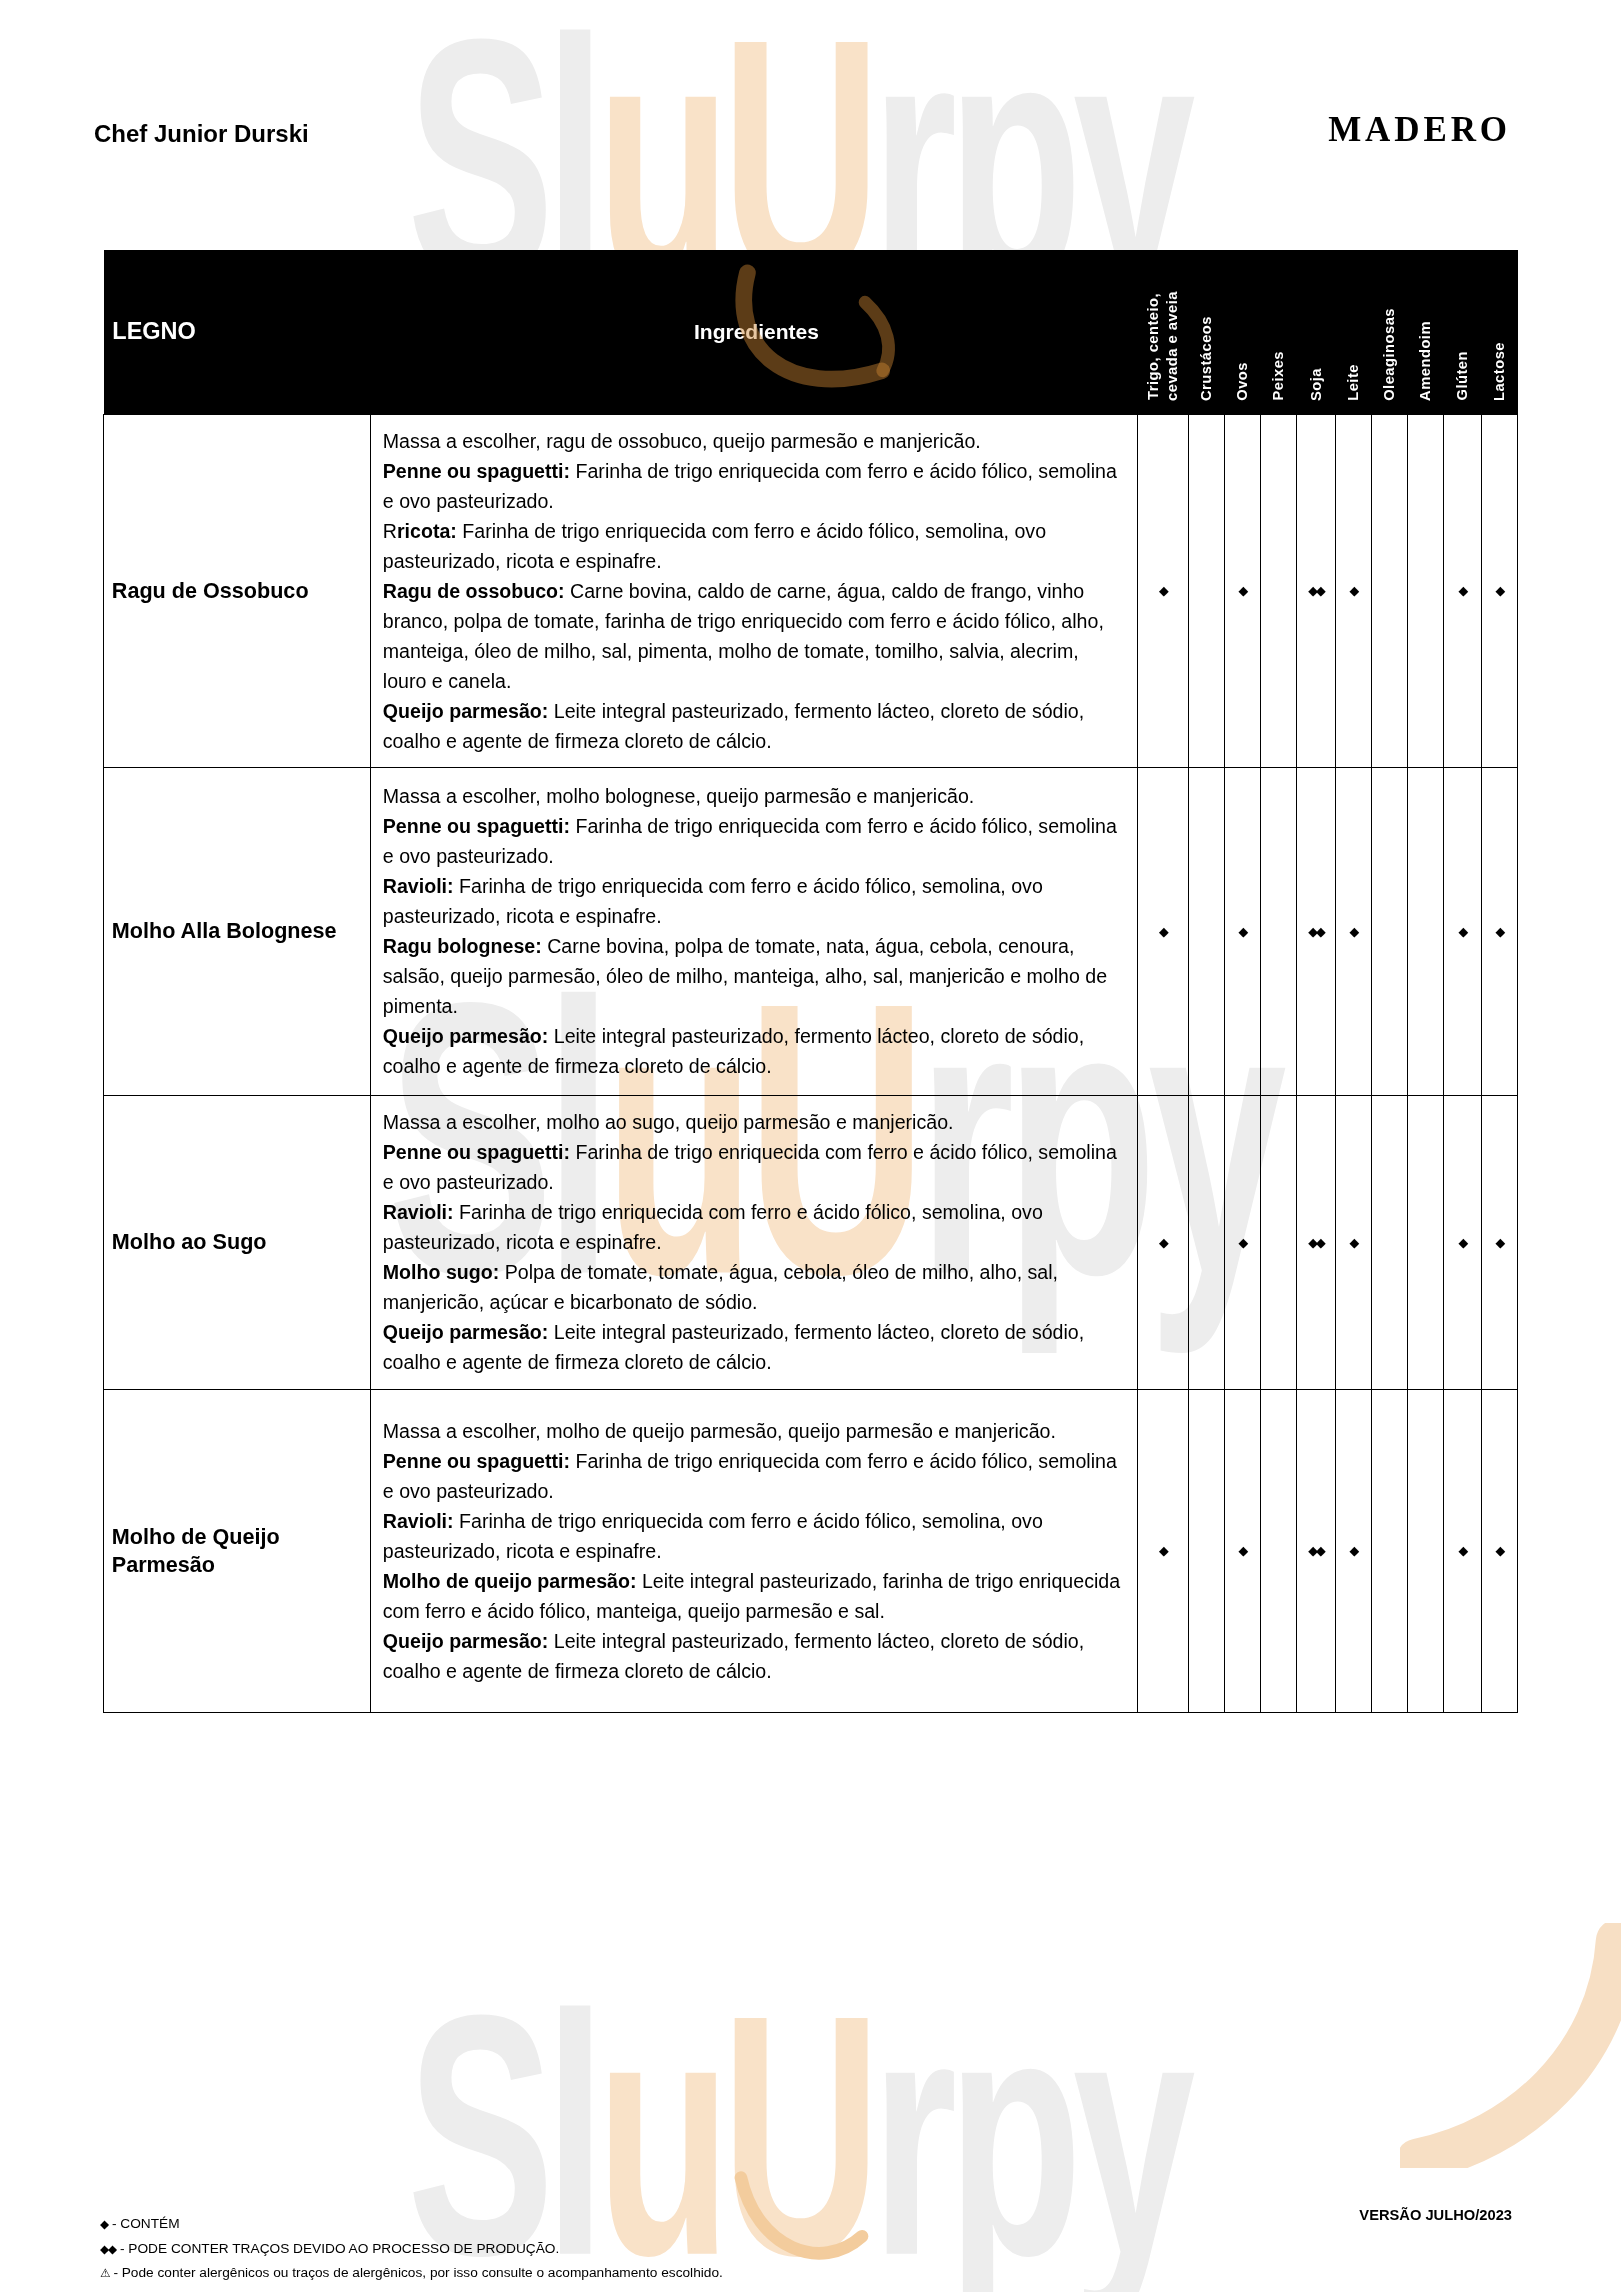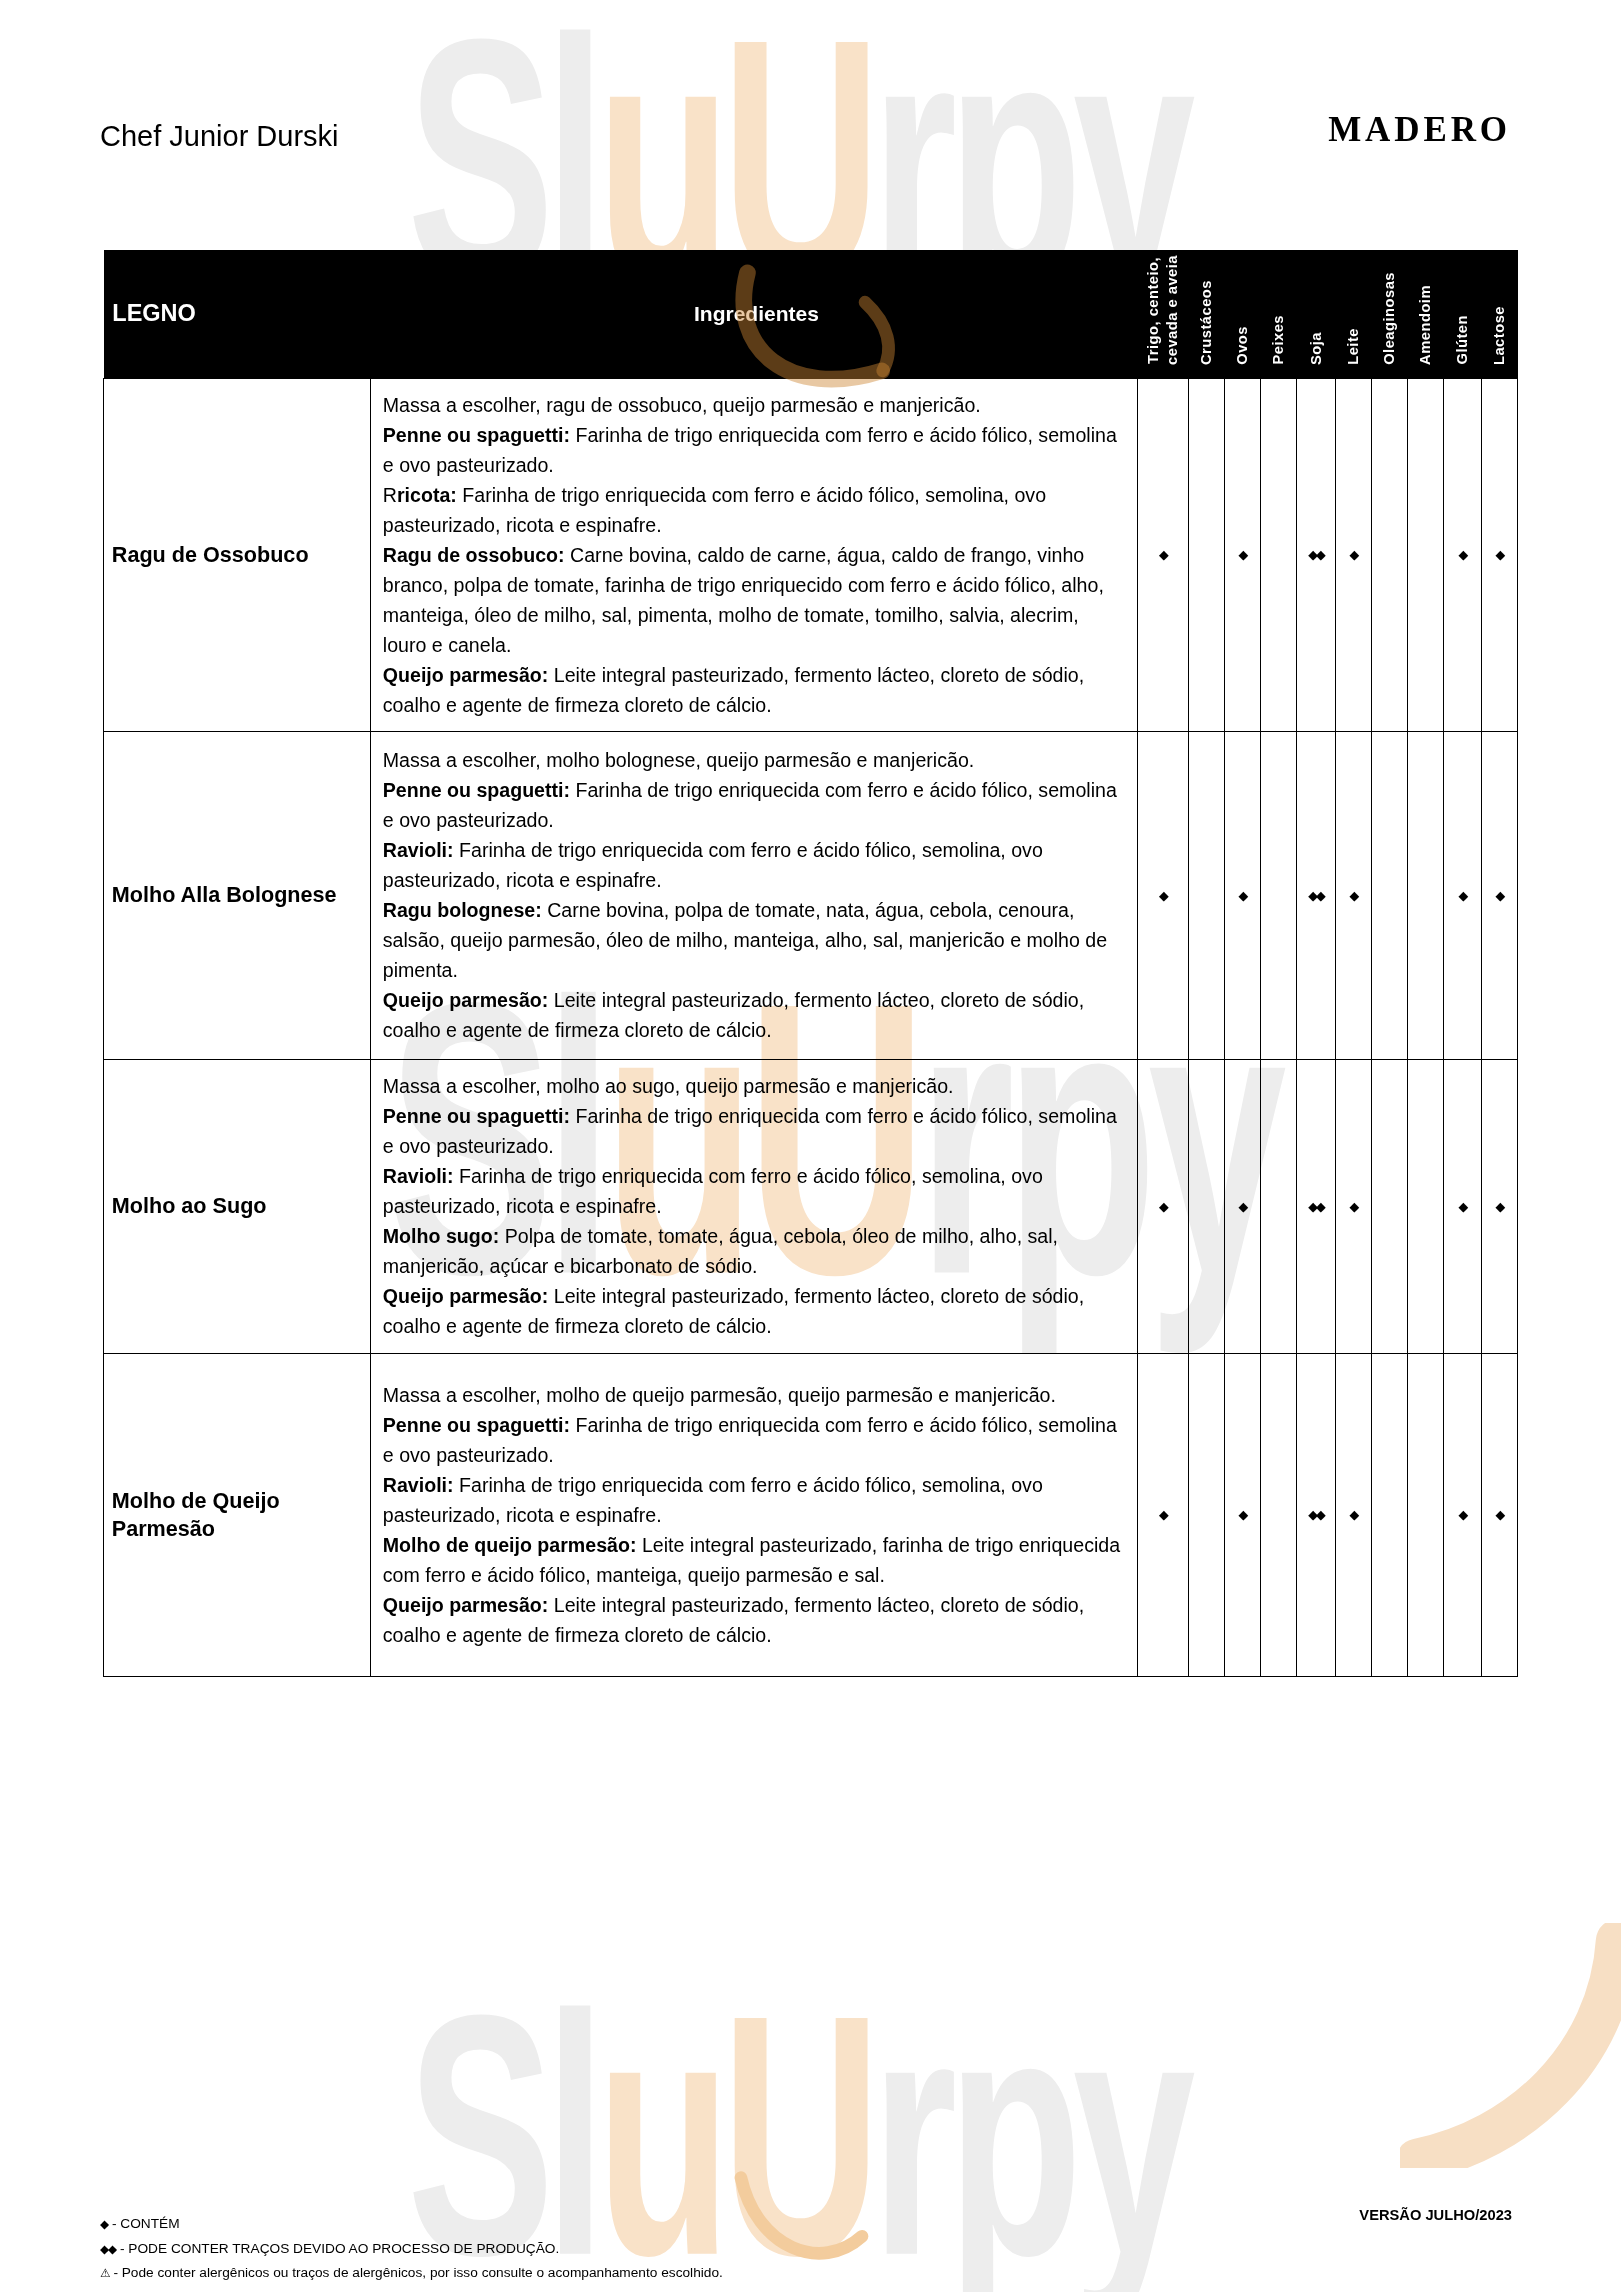--- a/index.html
+++ b/index.html
@@ -13,29 +13,29 @@
     position:absolute;left:407px;z-index:0;white-space:nowrap;
     font-weight:bold;letter-spacing:-9.8px;
     transform:scaleY(1.55);transform-origin:top left;
     user-select:none;pointer-events:none;
   }
   .wm-top{top:-37px;font-size:221px;}
   .wm-mid{top:916px;left:387px;font-size:250px;}
   .wm-bot{top:1939px;font-size:221px;}
   .swoosh{position:absolute;z-index:2;pointer-events:none;}
   
-  .chef{position:absolute;left:100px;top:120px;font-size:29px;font-weight:normal;z-index:3;}
+  .chef{position:absolute;left:94px;top:120px;font-size:24px;font-weight:bold;z-index:3;}
   .doc-title{position:absolute;left:882px;top:114px;transform:translateX(-50%);
     font-size:31px;font-weight:bold;letter-spacing:0.5px;z-index:3;white-space:nowrap;}
   .brand{position:absolute;right:110px;top:110px;font-family:"Liberation Serif","DejaVu Serif",serif;
     font-size:35px;font-weight:bold;letter-spacing:3.9px;z-index:3;}
   
   table.alg{position:absolute;left:103px;top:250px;border-collapse:collapse;
     table-layout:fixed;z-index:1;}
-  tr.bar{background:#000;height:128px;}
+  tr.bar{background:#000;height:164px;}
   tr.bar th{border:0;color:#fff;font-weight:bold;}
   .th-legno{font-size:23.5px;text-align:left;vertical-align:middle;padding-left:8.8px;}
   .th-ingr{font-size:21px;text-align:center;vertical-align:middle;padding-left:5.9px;}
   .th-al{vertical-align:bottom;text-align:center;padding-bottom:8.8px;}
   .vlab{display:inline-block;writing-mode:vertical-rl;transform:rotate(180deg);
     white-space:pre;font-size:14.7px;line-height:18.6px;font-weight:bold;color:#fff;
     letter-spacing:0.5px;}
   tbody td{border:1px solid #000;background:transparent;}
   tr.r0{height:353px;}tr.r1{height:328px;}tr.r2{height:294px;}tr.r3{height:323px;}
   td.dish{font-size:21.6px;font-weight:bold;vertical-align:middle;padding:0 5.9px 0 7.8px;line-height:27.4px;}

